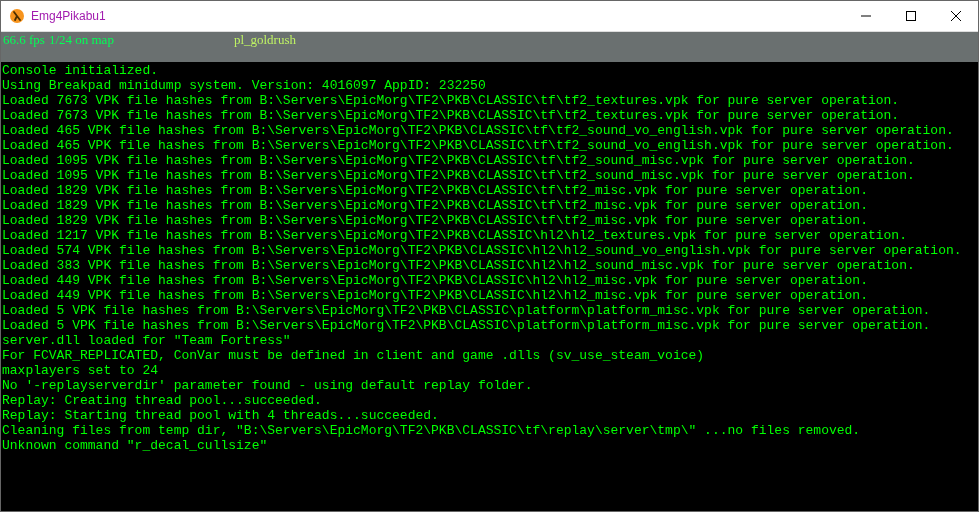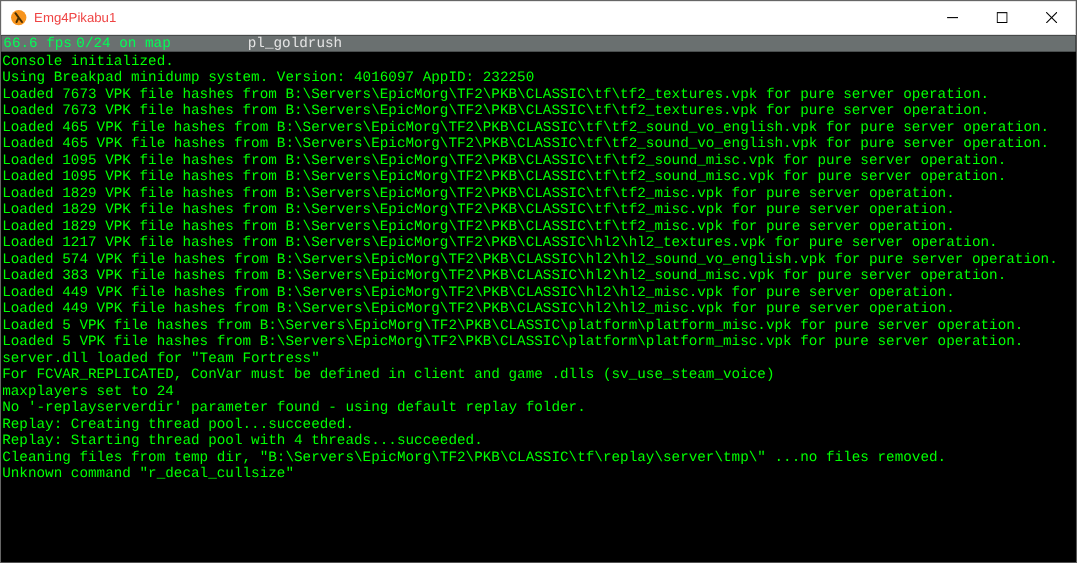--- a/index.html
+++ b/index.html
@@ -30,21 +30,21 @@
   }
   .titlebar .app-icon {
     width: 16px;
     height: 16px;
     margin: 0 6px 0 8px;
     flex: none;
   }
   .titlebar .title {
     flex: 1;
     font-size: 12px;
-    color: #ef4444;
+    color: #a21caf;
     white-space: nowrap;
   }
   .window-controls {
     display: flex;
     height: 100%;
   }
   .wc-btn {
     width: 45px;
     height: 100%;
     display: flex;
@@ -67,29 +67,29 @@
     line-height: 15px;
     white-space: pre-wrap;
     word-wrap: break-word;
     color: #00ff00;
     padding: 0;
     margin: 1px;
   }
   .status-line {
     background: #6a7070;
     color: #00ff00;
-    font-family: Liberation Mono, monospace;
+    font-family: Liberation Serif, serif;
     font-size: 13px;
     line-height: 15px;
     display: flex;
     padding: 0 2px;
-    height: 15px;
+    height: 30px;
   }
   .status-fps { color: #00ff55; margin-right: 4px;}
-  .status-map { color: #e5e5e5; margin-left: 66px;}
+  .status-map { color: #bef264; margin-left: 116px;}
   .line { display: block; }
 </style>
 </head>
 <body>
 
 <div class="window">
 
   <div class="titlebar">
     <span class="app-icon">
       <svg viewBox="0 0 16 16" width="16" height="16">
@@ -115,19 +115,19 @@
             <line x1="0" y1="0" x2="10" y2="10" stroke="#000" stroke-width="1"></line>
             <line x1="10" y1="0" x2="0" y2="10" stroke="#000" stroke-width="1"></line>
           </svg>
       </div>
     </div>
   </div>
 
   <div class="console-body">
     <div class="status-line">
       <span class="status-fps">66.6 fps</span>
-      <span class="status-fps">0/24 on map</span>
+      <span class="status-fps">1/24 on map</span>
       <span class="status-map">pl_goldrush</span>
     </div>
     <div class="console-lines" id="console-lines"><span class="line">Console initialized.</span><span class="line">Using Breakpad minidump system. Version: 4016097 AppID: 232250</span><span class="line">Loaded 7673 VPK file hashes from B:\Servers\EpicMorg\TF2\PKB\CLASSIC\tf\tf2_textures.vpk for pure server operation.</span><span class="line">Loaded 7673 VPK file hashes from B:\Servers\EpicMorg\TF2\PKB\CLASSIC\tf\tf2_textures.vpk for pure server operation.</span><span class="line">Loaded 465 VPK file hashes from B:\Servers\EpicMorg\TF2\PKB\CLASSIC\tf\tf2_sound_vo_english.vpk for pure server operation.</span><span class="line">Loaded 465 VPK file hashes from B:\Servers\EpicMorg\TF2\PKB\CLASSIC\tf\tf2_sound_vo_english.vpk for pure server operation.</span><span class="line">Loaded 1095 VPK file hashes from B:\Servers\EpicMorg\TF2\PKB\CLASSIC\tf\tf2_sound_misc.vpk for pure server operation.</span><span class="line">Loaded 1095 VPK file hashes from B:\Servers\EpicMorg\TF2\PKB\CLASSIC\tf\tf2_sound_misc.vpk for pure server operation.</span><span class="line">Loaded 1829 VPK file hashes from B:\Servers\EpicMorg\TF2\PKB\CLASSIC\tf\tf2_misc.vpk for pure server operation.</span><span class="line">Loaded 1829 VPK file hashes from B:\Servers\EpicMorg\TF2\PKB\CLASSIC\tf\tf2_misc.vpk for pure server operation.</span><span class="line">Loaded 1829 VPK file hashes from B:\Servers\EpicMorg\TF2\PKB\CLASSIC\tf\tf2_misc.vpk for pure server operation.</span><span class="line">Loaded 1217 VPK file hashes from B:\Servers\EpicMorg\TF2\PKB\CLASSIC\hl2\hl2_textures.vpk for pure server operation.</span><span class="line">Loaded 574 VPK file hashes from B:\Servers\EpicMorg\TF2\PKB\CLASSIC\hl2\hl2_sound_vo_english.vpk for pure server operation.</span><span class="line">Loaded 383 VPK file hashes from B:\Servers\EpicMorg\TF2\PKB\CLASSIC\hl2\hl2_sound_misc.vpk for pure server operation.</span><span class="line">Loaded 449 VPK file hashes from B:\Servers\EpicMorg\TF2\PKB\CLASSIC\hl2\hl2_misc.vpk for pure server operation.</span><span class="line">Loaded 449 VPK file hashes from B:\Servers\EpicMorg\TF2\PKB\CLASSIC\hl2\hl2_misc.vpk for pure server operation.</span><span class="line">Loaded 5 VPK file hashes from B:\Servers\EpicMorg\TF2\PKB\CLASSIC\platform\platform_misc.vpk for pure server operation.</span><span class="line">Loaded 5 VPK file hashes from B:\Servers\EpicMorg\TF2\PKB\CLASSIC\platform\platform_misc.vpk for pure server operation.</span><span class="line">server.dll loaded for "Team Fortress"</span><span class="line">For FCVAR_REPLICATED, ConVar must be defined in client and game .dlls (sv_use_steam_voice)</span><span class="line">maxplayers set to 24</span><span class="line">No '-replayserverdir' parameter found - using default replay folder.</span><span class="line">Replay: Creating thread pool...succeeded.</span><span class="line">Replay: Starting thread pool with 4 threads...succeeded.</span><span class="line">Cleaning files from temp dir, "B:\Servers\EpicMorg\TF2\PKB\CLASSIC\tf\replay\server\tmp\" ...no files removed.</span><span class="line">Unknown command "r_decal_cullsize"</span></div>
   </div>
 
 </div>
 
 </body></html>

